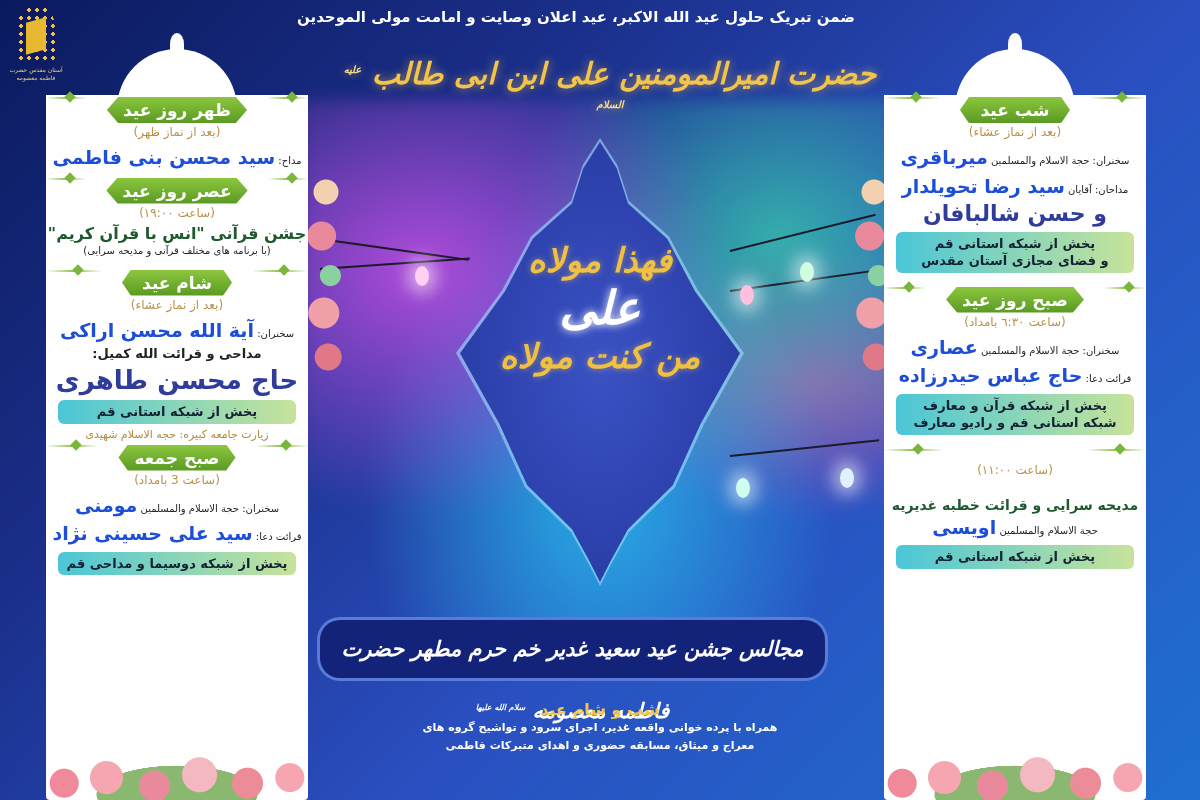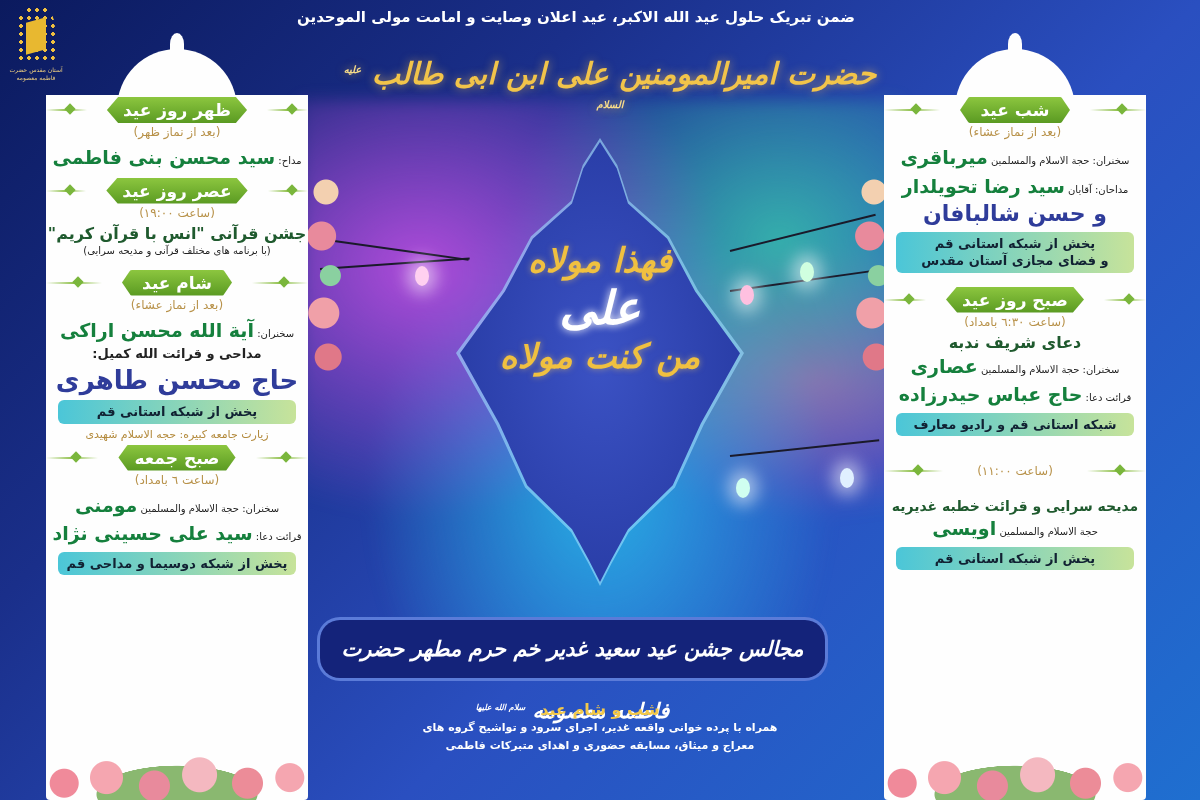--- a/index.html
+++ b/index.html
@@ -19,27 +19,27 @@
 .logo .cap{font-size:6px;color:#f0d080;margin-top:4px;line-height:1.3}
 .top-line{position:absolute;top:8px;left:0;width:1152px;text-align:center;color:#fff;font-size:15px;font-weight:bold}
 .headline{position:absolute;top:56px;left:330px;width:560px;text-align:center;font-family:"DejaVu Serif",serif;font-size:30px;font-weight:bold;font-style:italic;color:#f2c44a;text-shadow:0 0 10px rgba(255,200,80,.6)}
 .headline sup{font-size:10px;color:#f7dc8a}
 .panel{position:absolute;background:#fefefe;width:262px;border-radius:0 0 4px 4px}
 .panel::before{content:"";position:absolute;top:-46px;left:50%;transform:translateX(-50%);width:120px;height:70px;background:#fefefe;border-radius:60px 60px 0 0}
 .panel::after{content:"";position:absolute;top:-62px;left:50%;transform:translateX(-50%);width:14px;height:22px;background:#fefefe;border-radius:50% 50% 0 0}
 .left{left:46px;top:95px;height:705px}
 .right{left:884px;top:95px;height:705px}
 .sec{position:relative;text-align:center;z-index:2}
-.badge-row{display:flex;align-items:center;justify-content:center;gap:20px;margin-top:2px}
+.badge-row{display:flex;align-items:flex-start;justify-content:center;gap:20px;margin-top:2px}
 .deco{flex:1;height:2px;background:linear-gradient(90deg,transparent,#8fc04a,transparent);position:relative}
 .deco::after{content:"";position:absolute;top:-4px;left:50%;width:8px;height:8px;background:#7ab63c;transform:rotate(45deg)}
 .badge{background:linear-gradient(#8cc63f,#5a9a22);color:#fff;font-weight:bold;font-size:17px;padding:3px 16px;border-radius:10px;clip-path:polygon(8% 0,92% 0,100% 50%,92% 100%,8% 100%,0 50%);min-width:110px}
 .sub{color:#b8924a;font-size:12px;margin:2px 0 4px}
 .line{font-size:10px;color:#222;line-height:1.5}
-.line b{font-size:19px;color:#15803d;font-weight:bold}
+.line b{font-size:19px;color:#1d4ed8;font-weight:bold}
 .big{font-size:26px;color:#2f3c9a;font-weight:bold;line-height:1.25}
 .green-t{font-size:16px;color:#1f5a2e;font-weight:bold}
 .strip{margin:4px 12px;background:linear-gradient(90deg,#4bc6d8,#c7e39a);border-radius:6px;padding:3px 8px;font-size:13px;color:#123;font-weight:bold;line-height:1.35}
 .gold{color:#b38a3c;font-size:11px;margin:4px 0}
 .flowers{position:absolute;bottom:0;left:-10px;width:282px;height:56px;
  background:
  radial-gradient(circle at 10% 70%,#f08a9a 14px,transparent 15px),
  radial-gradient(circle at 25% 60%,#f5a6b0 16px,transparent 17px),
  radial-gradient(circle at 42% 75%,#e88a9c 15px,transparent 16px),
  radial-gradient(circle at 58% 55%,#f4b8c0 17px,transparent 18px),
@@ -142,21 +142,21 @@
     <div class="big">حاج محسن طاهری</div>
     <div class="strip">پخش از شبکه استانی قم</div>
     <div class="gold">زیارت جامعه کبیره: حجه الاسلام شهیدی</div>
   </div>
   <div class="sec" style="margin-top:4px">
     <div class="badge-row">
         <span class="deco"></span>
         <span class="badge">صبح جمعه</span>
         <span class="deco"></span>
       </div>
-    <div class="sub">(ساعت ٦ بامداد)</div>
+    <div class="sub">(ساعت 3 بامداد)</div>
     <div class="line"><span>سخنران: حجة الاسلام والمسلمین</span> <b>مومنی</b></div>
     <div class="line"><span>قرائت دعا:</span> <b>سید علی حسینی نژاد</b></div>
     <div class="strip">پخش از شبکه دوسیما و مداحی قم</div>
   </div>
   <div class="flowers"></div>
 </div>
 
 <div class="panel right">
   <div class="sec">
     <div class="badge-row">
@@ -173,24 +173,24 @@
       <div>و فضای مجازی آستان مقدس</div>
     </div>
   </div>
   <div class="sec" style="margin-top:14px">
     <div class="badge-row">
         <span class="deco"></span>
         <span class="badge">صبح روز عید</span>
         <span class="deco"></span>
       </div>
     <div class="sub">(ساعت ٦:٣٠ بامداد)</div>
-    <div class="green-t">دعای شریف ندبه</div>
     <div class="line"><span>سخنران: حجة الاسلام والمسلمین</span> <b>عصاری</b></div>
     <div class="line"><span>قرائت دعا:</span> <b>حاج عباس حیدرزاده</b></div>
     <div class="strip">
+      <div>پخش از شبکه قرآن و معارف</div>
       <div>شبکه استانی قم و رادیو معارف</div>
     </div>
   </div>
   <div class="sec" style="margin-top:14px">
     <div class="badge-row">
         <span class="deco"></span>
         <span class="sub" style="margin:14px">(ساعت ۱۱:۰۰)</span>
         <span class="deco"></span>
       </div>
     <div class="green-t" style="font-size:14px;margin-top:6px">مدیحه سرایی و قرائت خطبه غدیریه</div>

